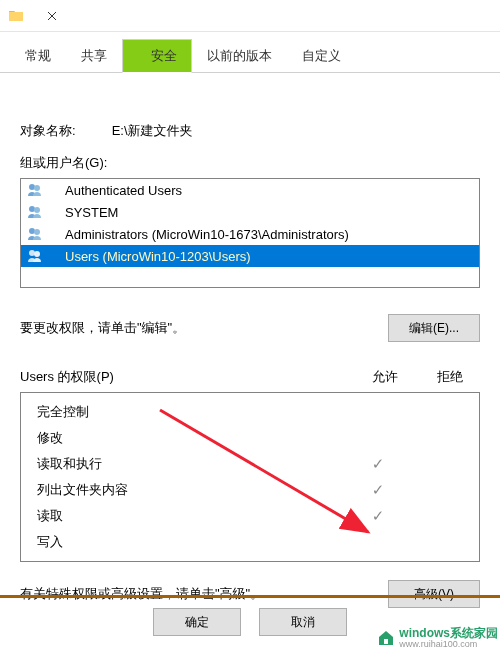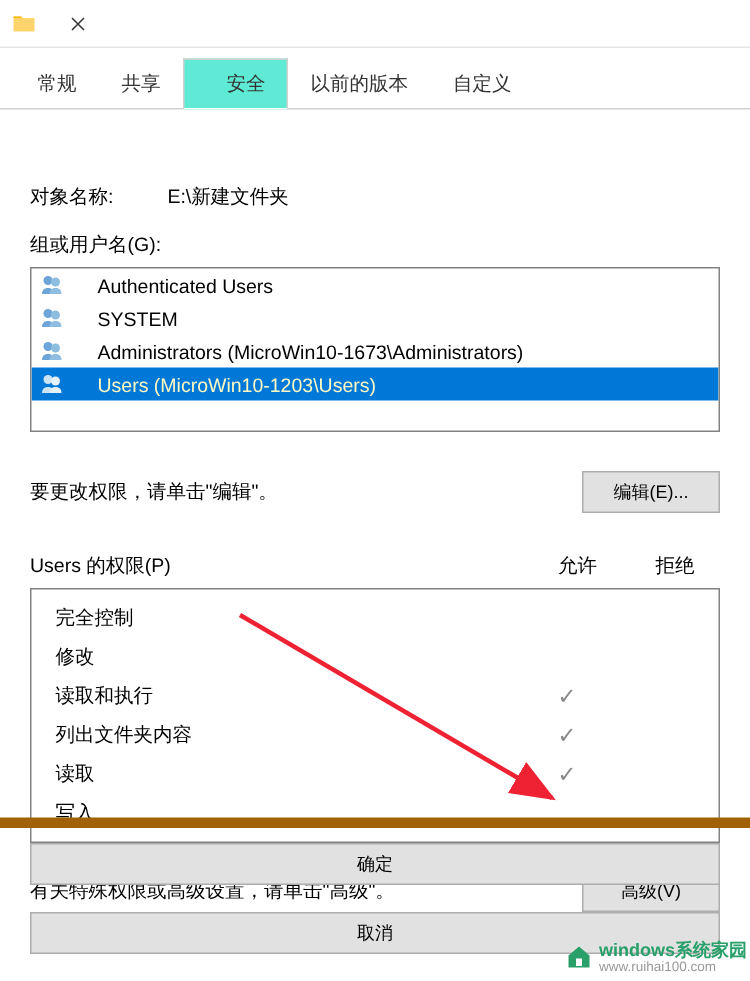--- a/index.html
+++ b/index.html
@@ -41,21 +41,21 @@
     .tab {
       padding: 7px 14px;
       font-size: 13px;
       color: #333;
       cursor: pointer;
       border: 1px solid transparent;
       position: relative;
       top: 1px;
     }
     .tab.active {
-      background: #5eead4;
+      background: #84cc16;
       border: 1px solid #d0d0d0;
       border-bottom: 1px solid #fff;
       padding-left: 28px;
     }
     .content {
       padding: 16px 20px;
     }
     .row { display: flex; align-items: center; margin-bottom: 14px; margin-top: 33px; }
     .label { color: #000; font-size: 13px; }
     .obj-name { margin-left: 36px; font-size: 13px; }
@@ -127,22 +127,21 @@
       margin-top: 18px;
     }
     .footer {
       position: absolute;
       bottom: 8px;
       left: 0; right: 0;
       display: flex;
       justify-content: center;
       gap: 18px;
       padding: 10px 20px;
-      border-top: 7px solid #a16207;
-      flex-direction: column;
+      border-top: 3px solid #a16207;
     }
     .footer .btn { min-width: 88px; }
     .arrow-overlay {
       position: absolute;
       left: 150px;
       top: 400px;
       pointer-events: none;
     }
     .watermark {
       position: absolute;

